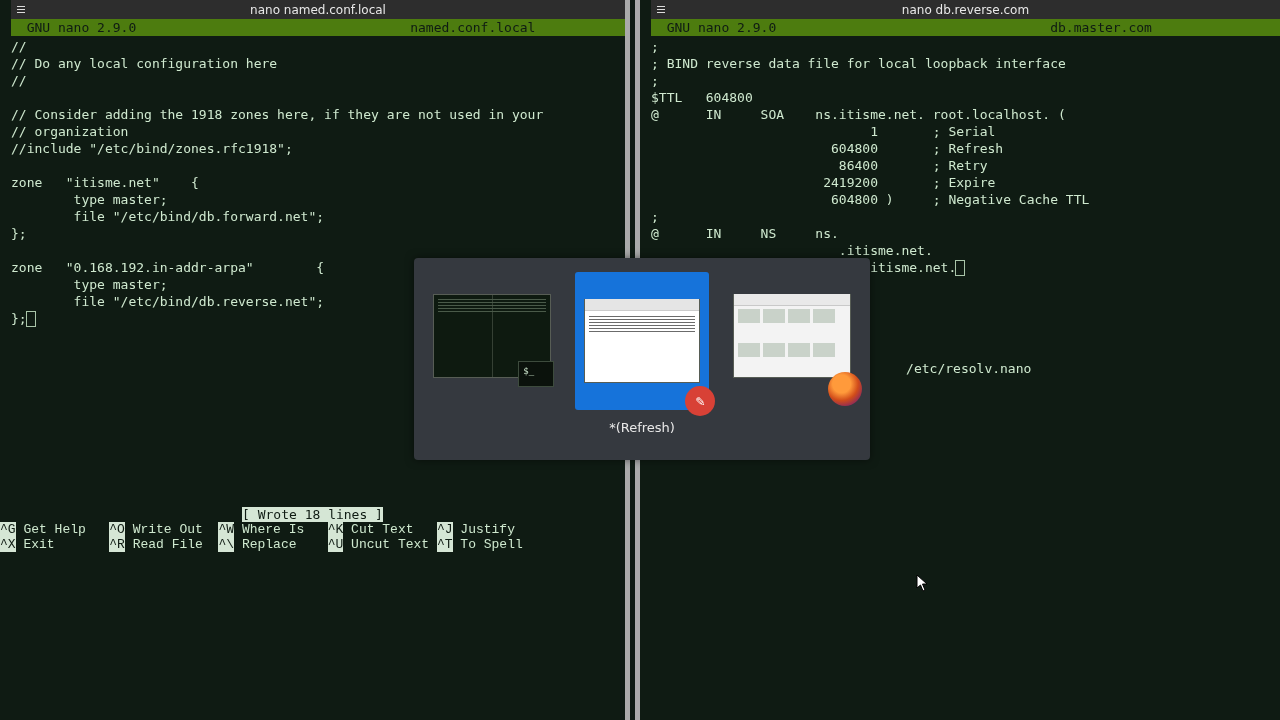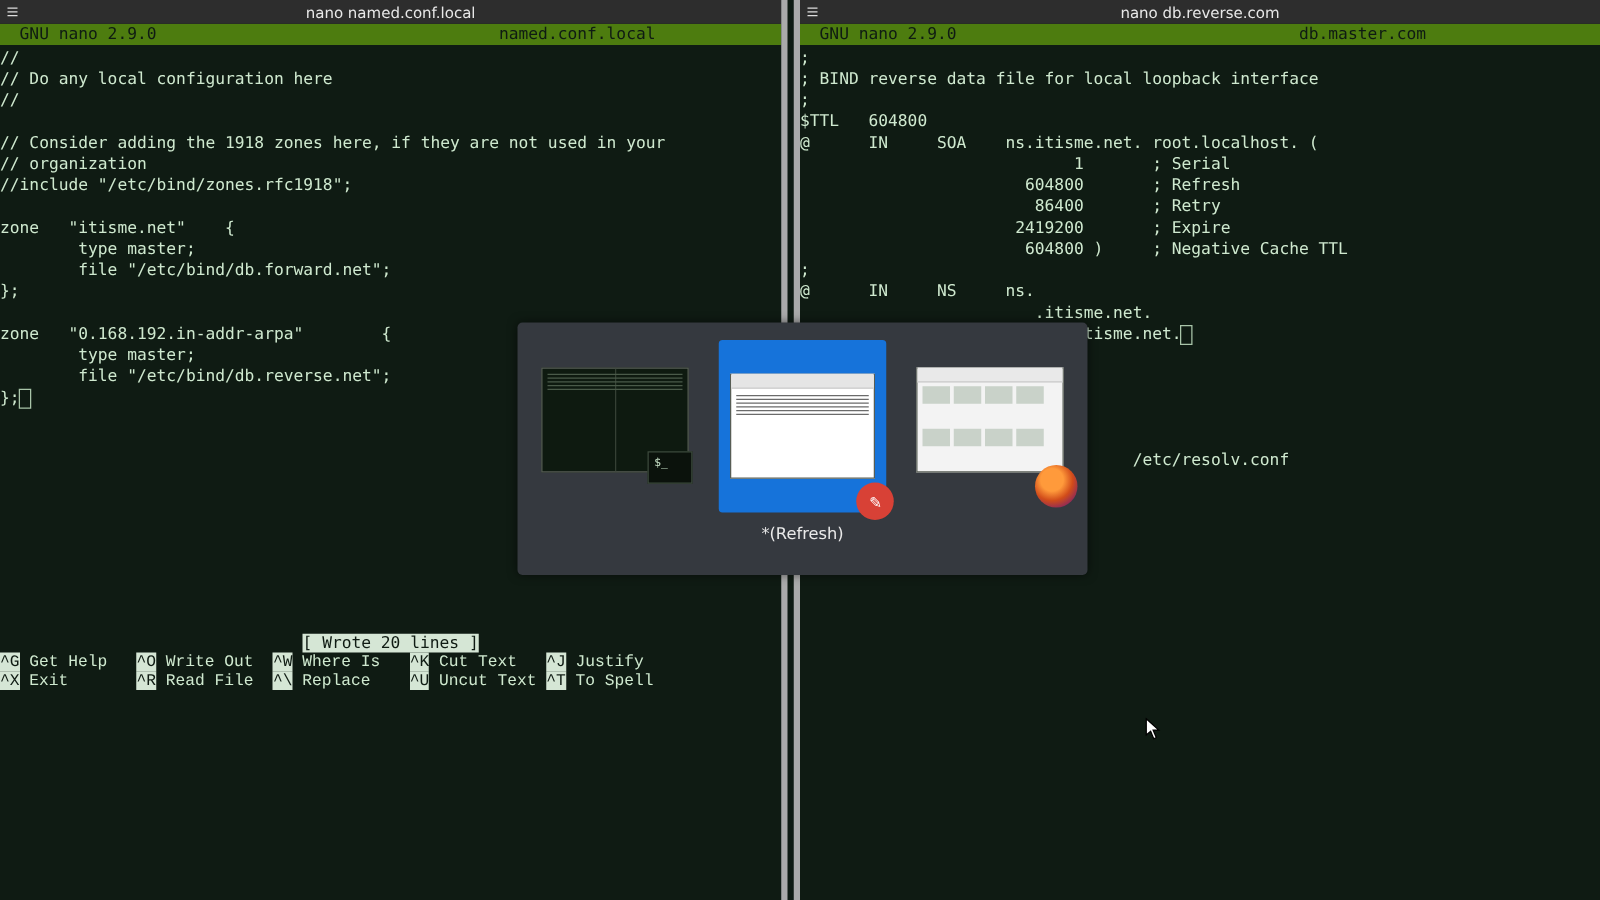--- a/index.html
+++ b/index.html
@@ -8,20 +8,21 @@
     background:#0f1b13;
     font-family:"DejaVu Sans Mono","Liberation Mono",monospace;
     font-size:13px;
     color:#cfe9cf;
     overflow:hidden;
     position:relative;
   }
   .pane {
     position:absolute; top:0; height:552px;
     background:#0f1b13;
+    padding-left:11px;
   }
   .pane.left { left:0; width:625px; }
   .pane.right { left:640px; width:640px; }
   .vdivider {
     position:absolute; left:625px; top:0; width:15px; height:720px;
     background:#aaa;
   }
   .vdiv-inner {
     position:absolute; left:5px; top:0; width:5px; height:720px;
     background:#0f1b13;
@@ -223,21 +224,21 @@
 };
 
 zone   "0.168.192.in-addr-arpa"        {
         type master;
         file "/etc/bind/db.reverse.net";
 };<span class="cursor"></span>
 </div>
 
   <div class="bottom-bar">
     <div class="status-line">
-      <span class="badge">[ Wrote 20 lines ]</span>
+      <span class="badge">[ Wrote 18 lines ]</span>
     </div>
     <div class="shortcut-row" id="left-sc1"><span class="key">^G</span> Get Help   <span class="key">^O</span> Write Out  <span class="key">^W</span> Where Is   <span class="key">^K</span> Cut Text   <span class="key">^J</span> Justify    </div>
     <div class="shortcut-row" id="left-sc2"><span class="key">^X</span> Exit       <span class="key">^R</span> Read File  <span class="key">^\</span> Replace    <span class="key">^U</span> Uncut Text <span class="key">^T</span> To Spell   </div>
   </div>
 </div>
 
 <div class="vdivider">
     <div class="vdiv-inner"></div>
   </div>
 
@@ -263,21 +264,21 @@
                        604800 )     ; Negative Cache TTL
 ;
 @      IN     NS     ns.
                         .itisme.net.
                         ver.itisme.net.<span class="cursor"></span>
 </div>
 
 </div>
 
 <div class="right-lower">
-  <div class="content"><span>                                  </span><span>/etc/resolv.conf</span></div>
+  <div class="content"><span>                                  </span><span>/etc/resolv.nano</span></div>
 </div>
 
 <div class="switcher">
   <div class="thumbs">
     <div class="thumb thumb-terminal-split">
       <div class="thumb-inner">
         <div class="thumb-text-lines">
             <span></span>
             <span></span>
             <span></span>

